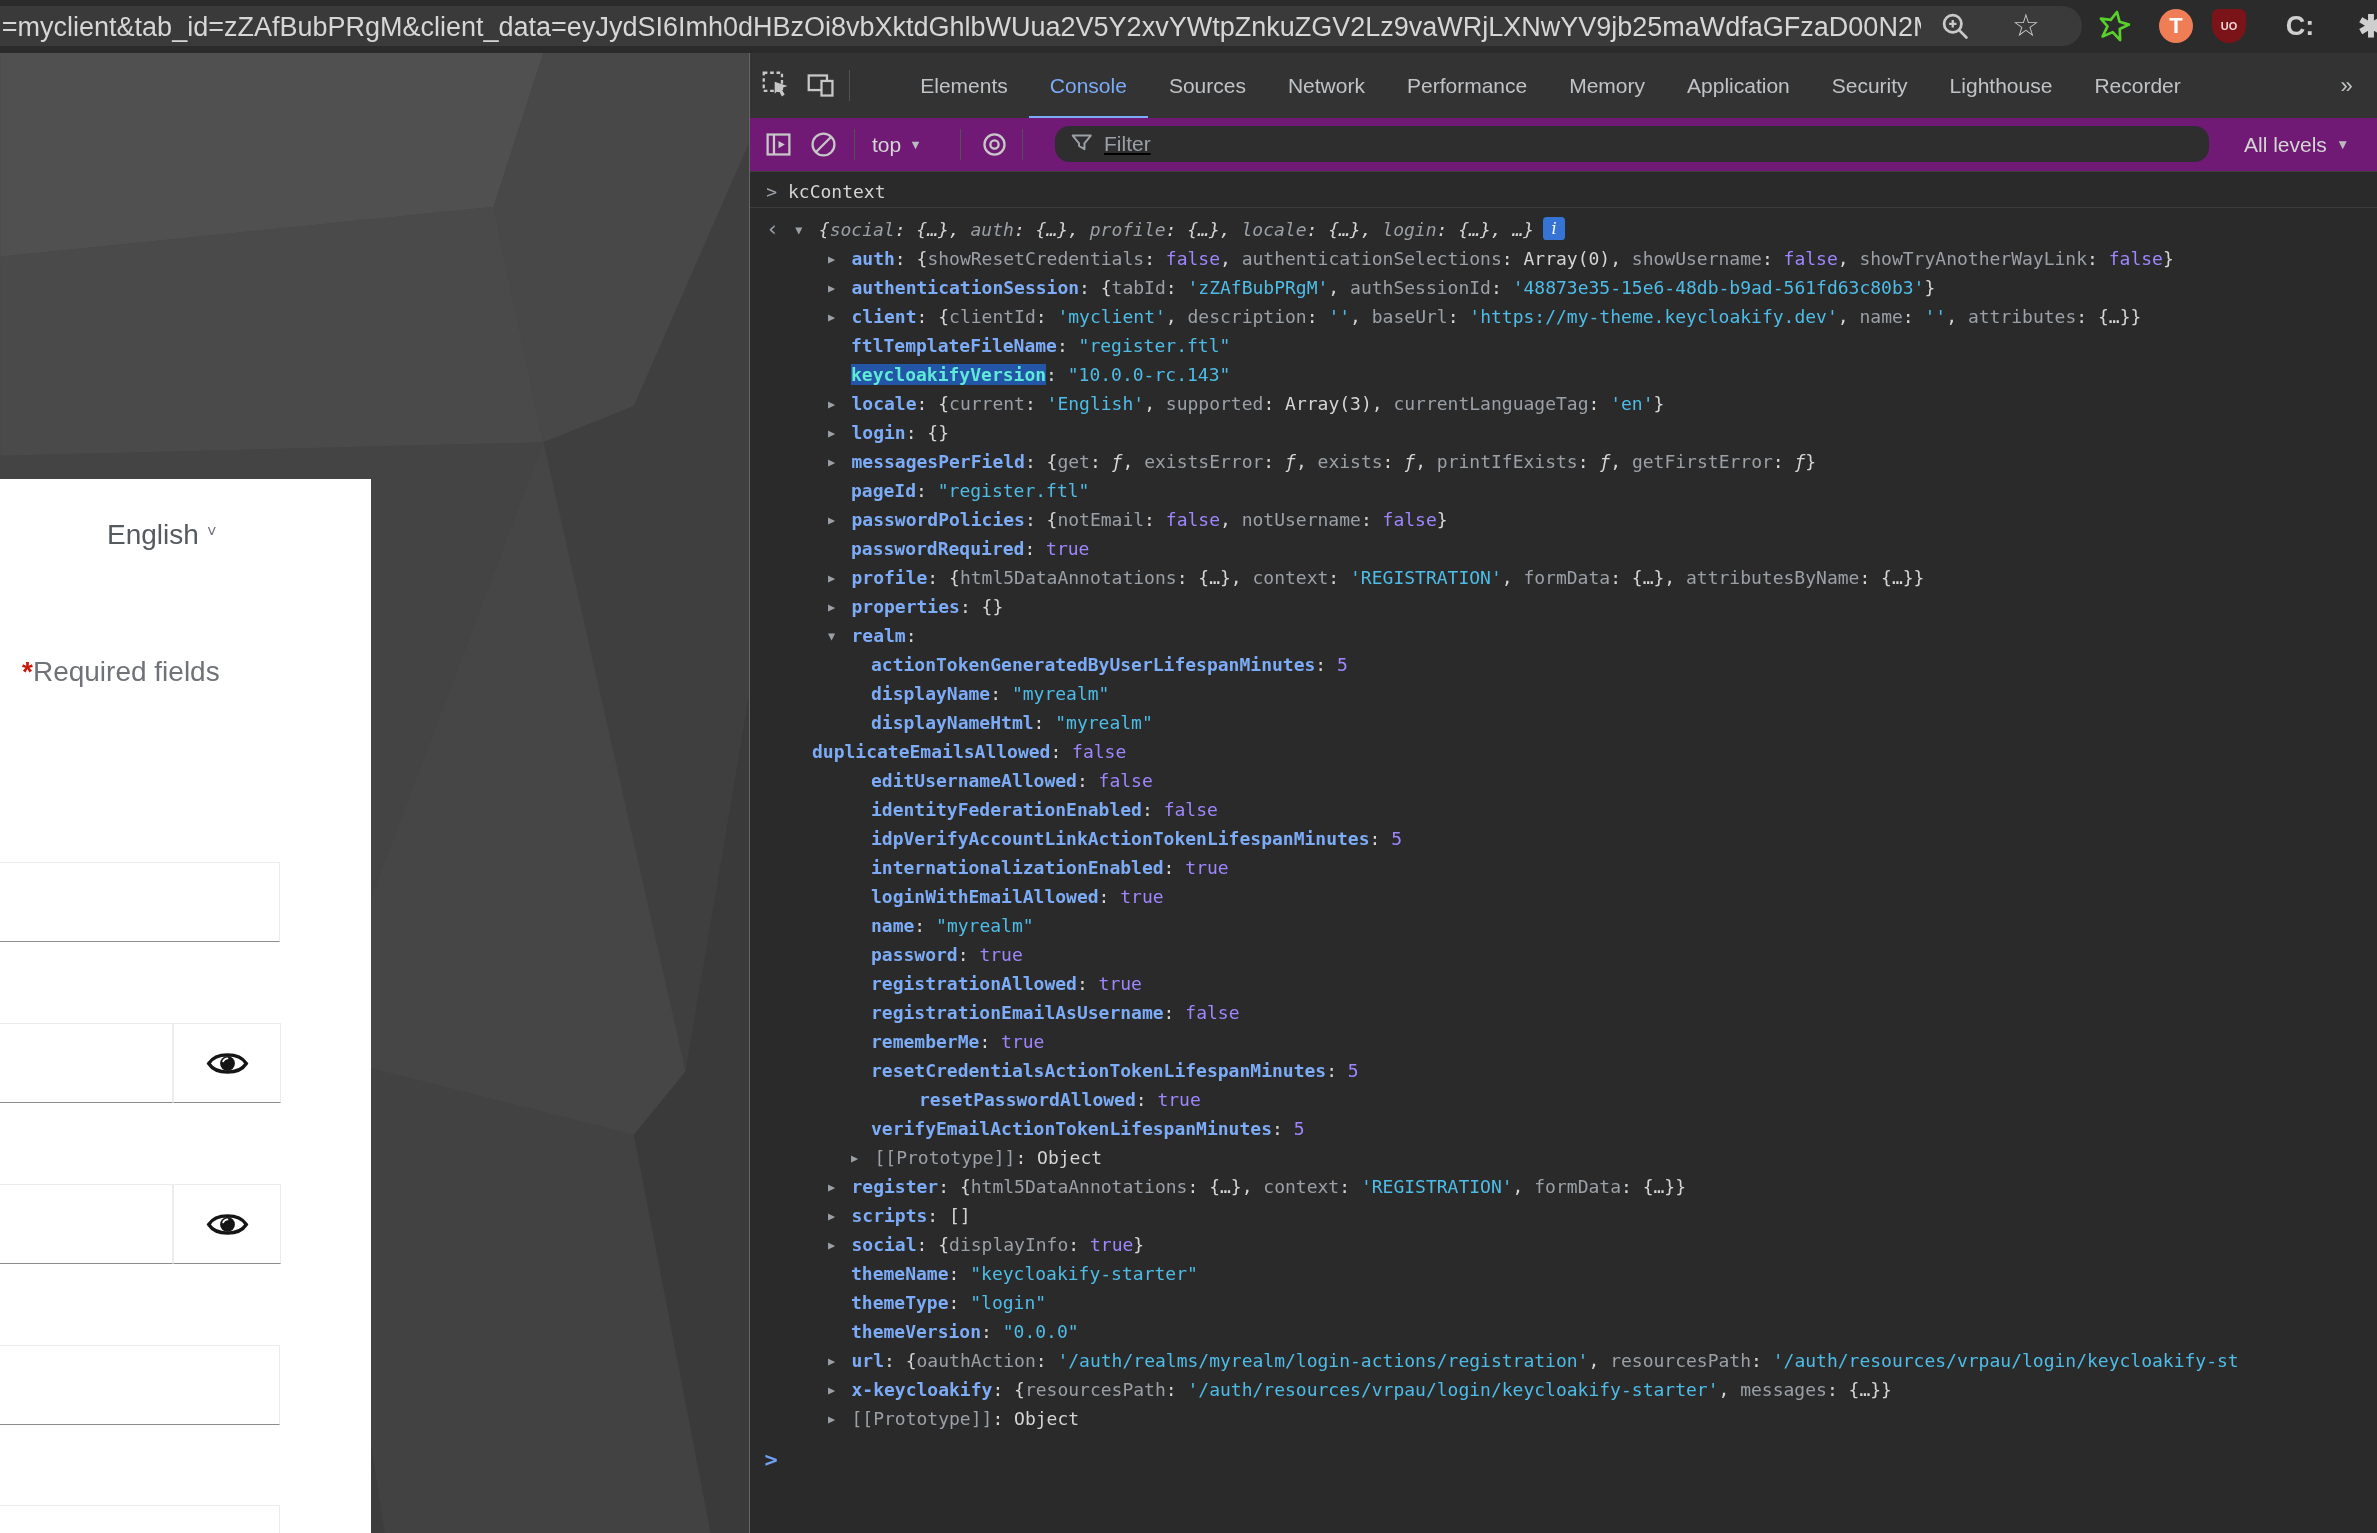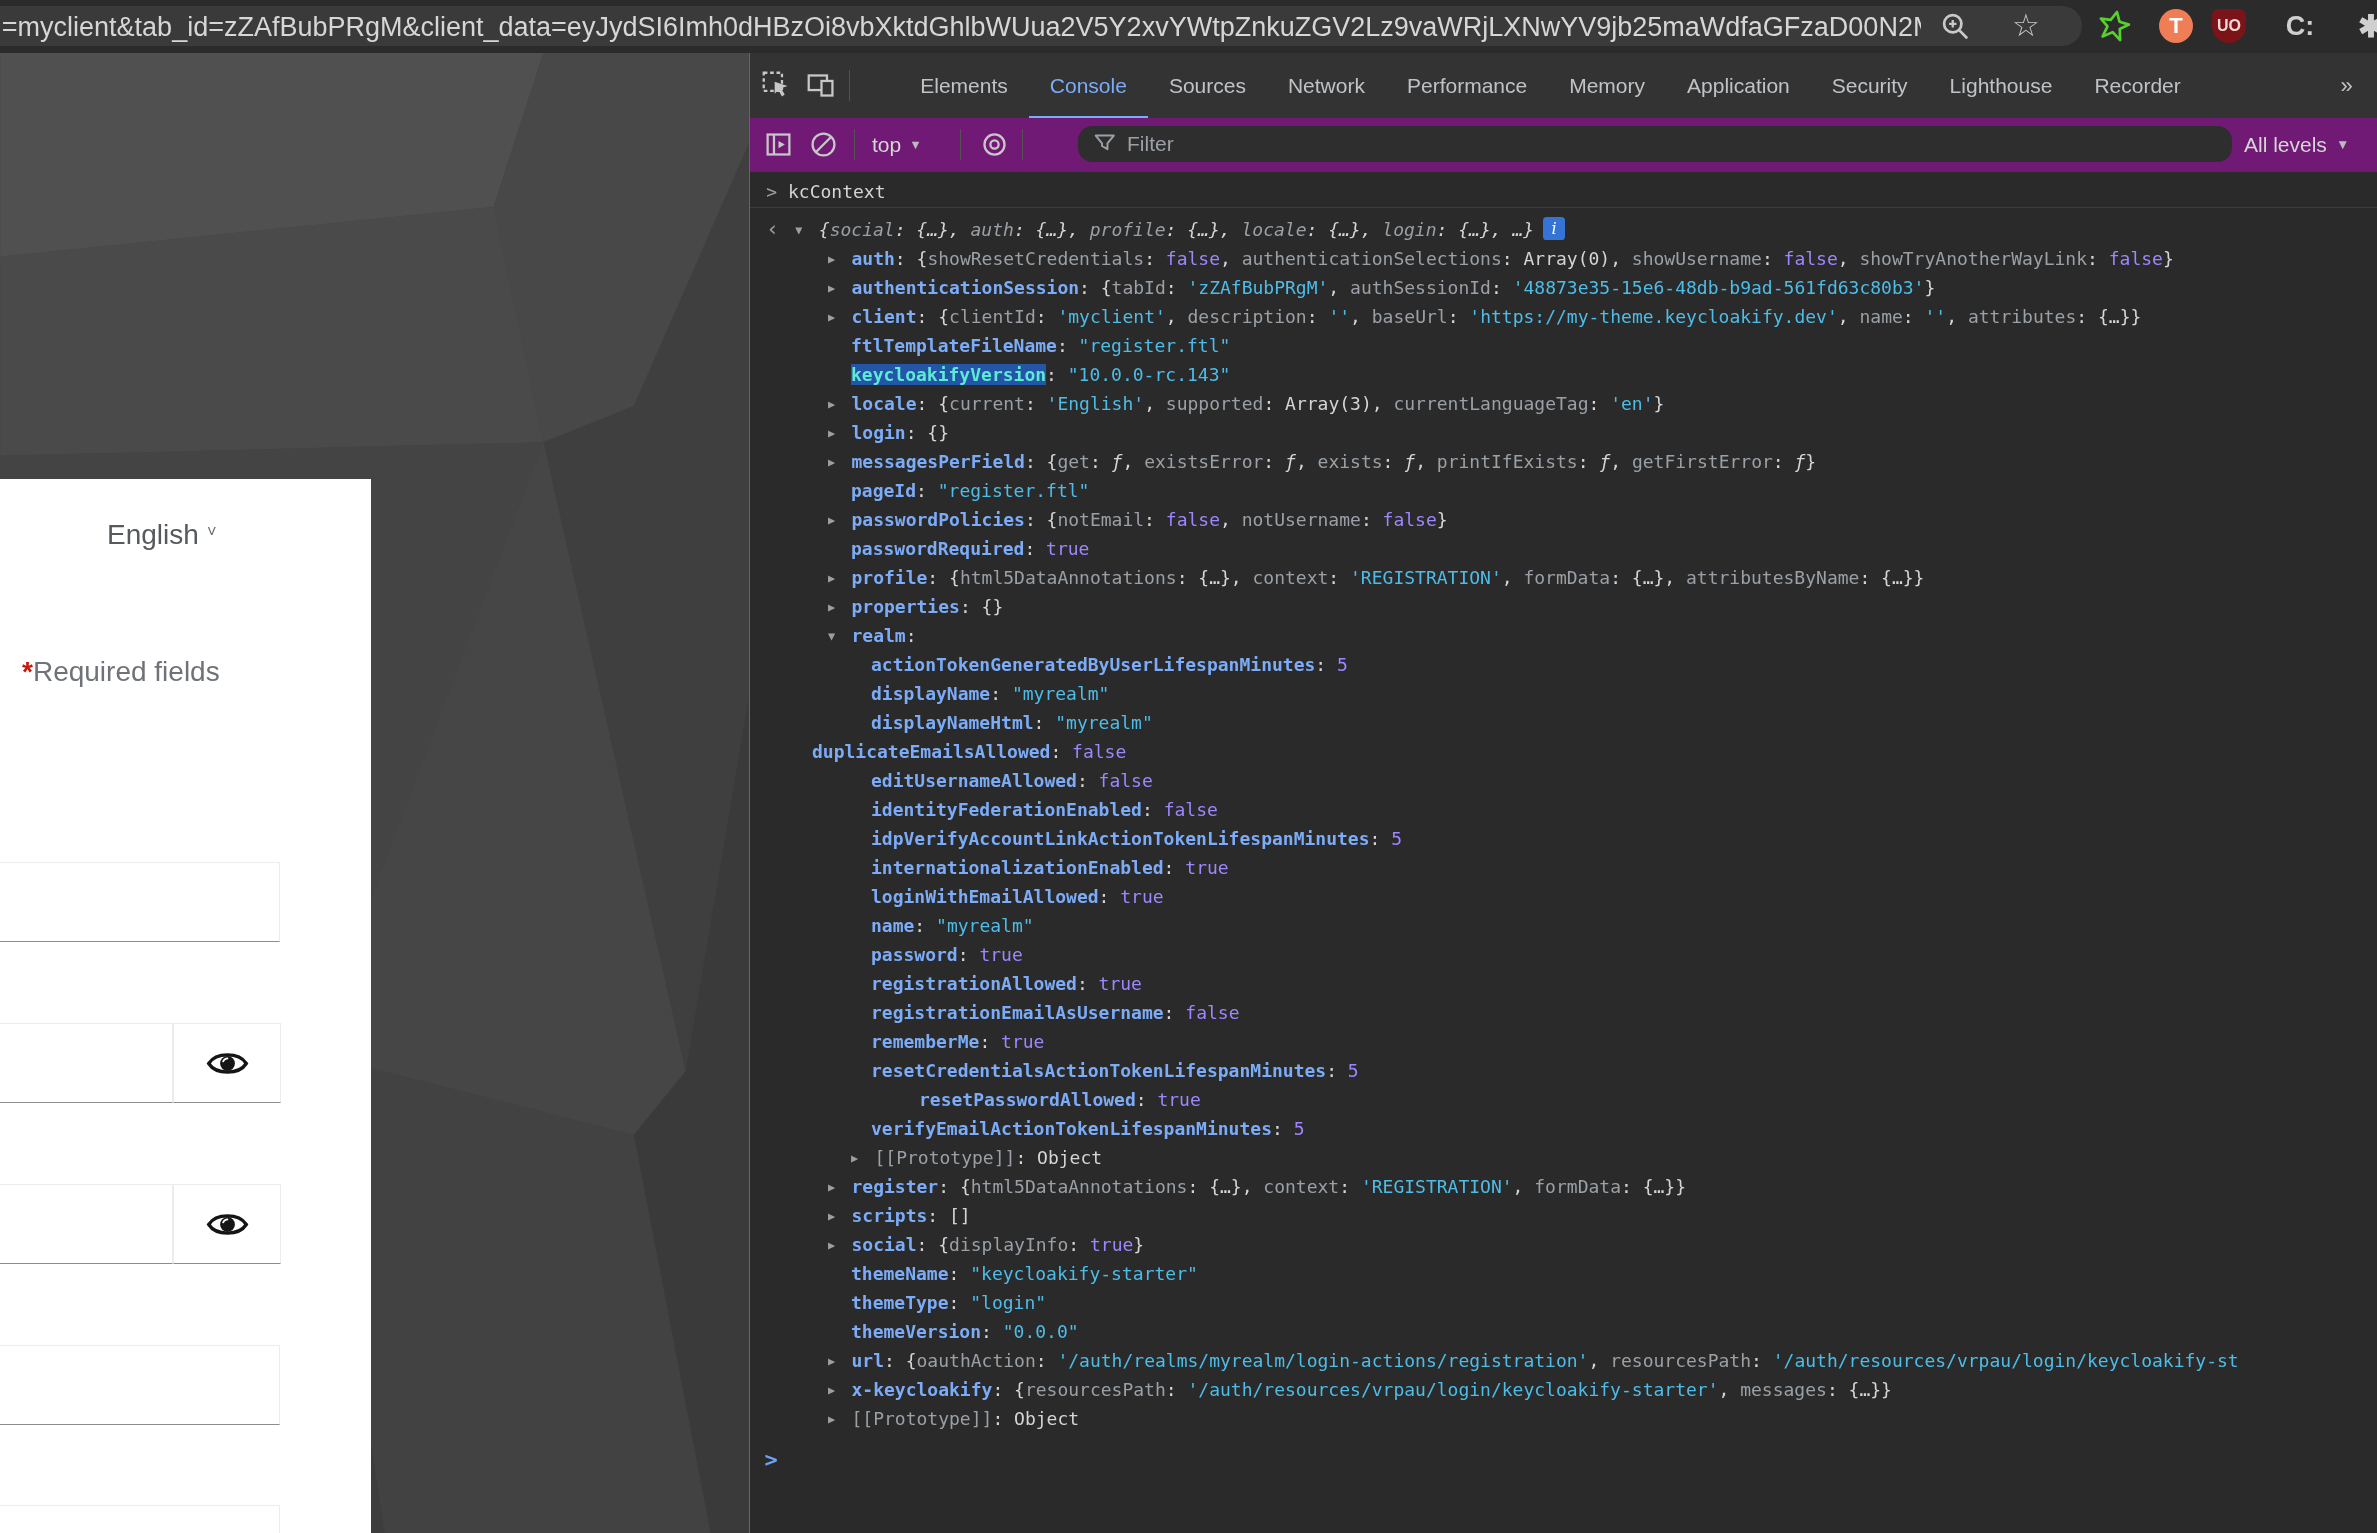--- a/index.html
+++ b/index.html
@@ -6,21 +6,21 @@
   #root{position:relative;width:2377px;height:1534px;font-family:"Liberation Sans",sans-serif;overflow:hidden;}
 
   
   .toolbar{position:absolute;left:0;top:0;width:2377px;height:53px;background:#2b2b2b;border-bottom:0.9px solid #1f1f1f;}
   .omnibox{position:absolute;left:0;top:6.3px;width:2082px;height:40px;background:#3a3a3a;border-radius:0 20px 20px 0;overflow:hidden;}
   .url-text{position:absolute;left:1.8px;top:0;width:1919px;height:40px;line-height:42px;color:#d6d6d6;font-size:27px;white-space:nowrap;overflow:hidden;}
   .tb-ic{position:absolute;top:8.1px;width:36px;height:36px;display:flex;align-items:center;justify-content:center;}
   .star-glyph{color:#c9c9c9;font-size:31px;line-height:36px;}
   .ext-badge{position:absolute;top:9px;width:34px;height:34px;border-radius:50%;display:flex;align-items:center;justify-content:center;font-weight:bold;}
   .ext-t{background:#ef7e56;color:#fff;font-size:22px;}
-  .ext-shield{border-radius:6.3px 6.3px 50% 50%;background:#7a1418;color:#f2d7d7;font-size:16px;}
+  .ext-shield{border-radius:6.3px 6.3px 50% 50%;background:#7a1418;color:#f2d7d7;font-size:11px;}
   .ext-cz{color:#cfcfcf;font-size:27px;font-weight:bold;background:none;}
   .ext-partial{color:#cfcfcf;font-size:31px;background:none;}
 
   
   .page{position:absolute;left:0;top:53px;width:749px;height:1481px;background:#454545;overflow:hidden;}
   .page svg.facets{position:absolute;left:0;top:0;}
   .accent-bar{position:absolute;left:0;top:418px;width:371px;height:8.1px;}
   .card{position:absolute;left:0;top:426px;width:371px;height:1055px;background:#ffffff;overflow:hidden;}
   .lang{position:absolute;left:107px;top:40px;font-size:28px;color:#555a5e;}
   .lang .chev{font-size:16.3px;vertical-align:7.2px;margin-left:8.1px;color:#6a6e73;}
@@ -37,21 +37,21 @@
   .dt-tabs{display:flex;height:100%;align-items:center;margin-left:40px;}
   .dt-tab{padding:0 21px;font-size:21px;color:#c0c3c6;height:100%;display:flex;align-items:center;box-sizing:border-box;border-bottom:2.7px solid transparent;border-top:2.7px solid transparent;}
   .dt-tab.active{color:#7cacf8;border-bottom-color:#7cacf8;}
   .dt-more{margin-left:auto;margin-right:27px;color:#c0c3c6;font-size:22px;letter-spacing:-1.8px;}
 
   .dt-toolbar{position:absolute;left:0;top:65px;right:0;height:53px;background:#701a75;border-bottom:0.9px solid #3d3d3d;}
   .dt-toolbar .ic{position:absolute;top:7.2px;width:38px;height:38px;display:flex;align-items:center;justify-content:center;}
   .dt-toolbar .vdiv{position:absolute;top:11px;height:31px;margin:0;}
   .ctx-dd{position:absolute;left:122px;top:0;height:53px;display:flex;align-items:center;font-size:21px;color:#d5d5d5;}
   .ctx-dd .dd{font-size:12.7px;margin-left:8.1px;color:#b9bcbf;}
-  .filter-pill{position:absolute;left:328px;top:8.1px;width:1154px;height:36px;background:#2e2e2e;border-radius:14.5px;display:flex;align-items:center;}
+  .filter-pill{position:absolute;left:305px;top:8.1px;width:1154px;height:36px;background:#2e2e2e;border-radius:14.5px;display:flex;align-items:center;text-decoration:underline;}
   .filter-ph{font-size:21px;color:#9aa0a6;margin-left:11px;}
   .levels{position:absolute;left:1494px;top:0;height:53px;display:flex;align-items:center;font-size:21px;color:#d5d5d5;}
   .levels .dd{font-size:13.6px;margin-left:9px;color:#b9bcbf;}
 
   .console{position:absolute;left:0;top:118px;right:0;bottom:0;overflow:hidden;font-family:"DejaVu Sans Mono",monospace;font-size:18px;color:#d5d5d5;}
   .crows{padding-top:5.4px;}
   .crow{height:29px;line-height:29px;white-space:nowrap;overflow:hidden;}
   .crow.sep{border-bottom:0.9px solid #3c3c3c;margin-bottom:6.3px;height:31px;line-height:31px;}
   .crow.it .tk-g,.crow.it .tk-p{font-style:italic;}
   .crow.prompt-row{margin-top:12.7px;}

